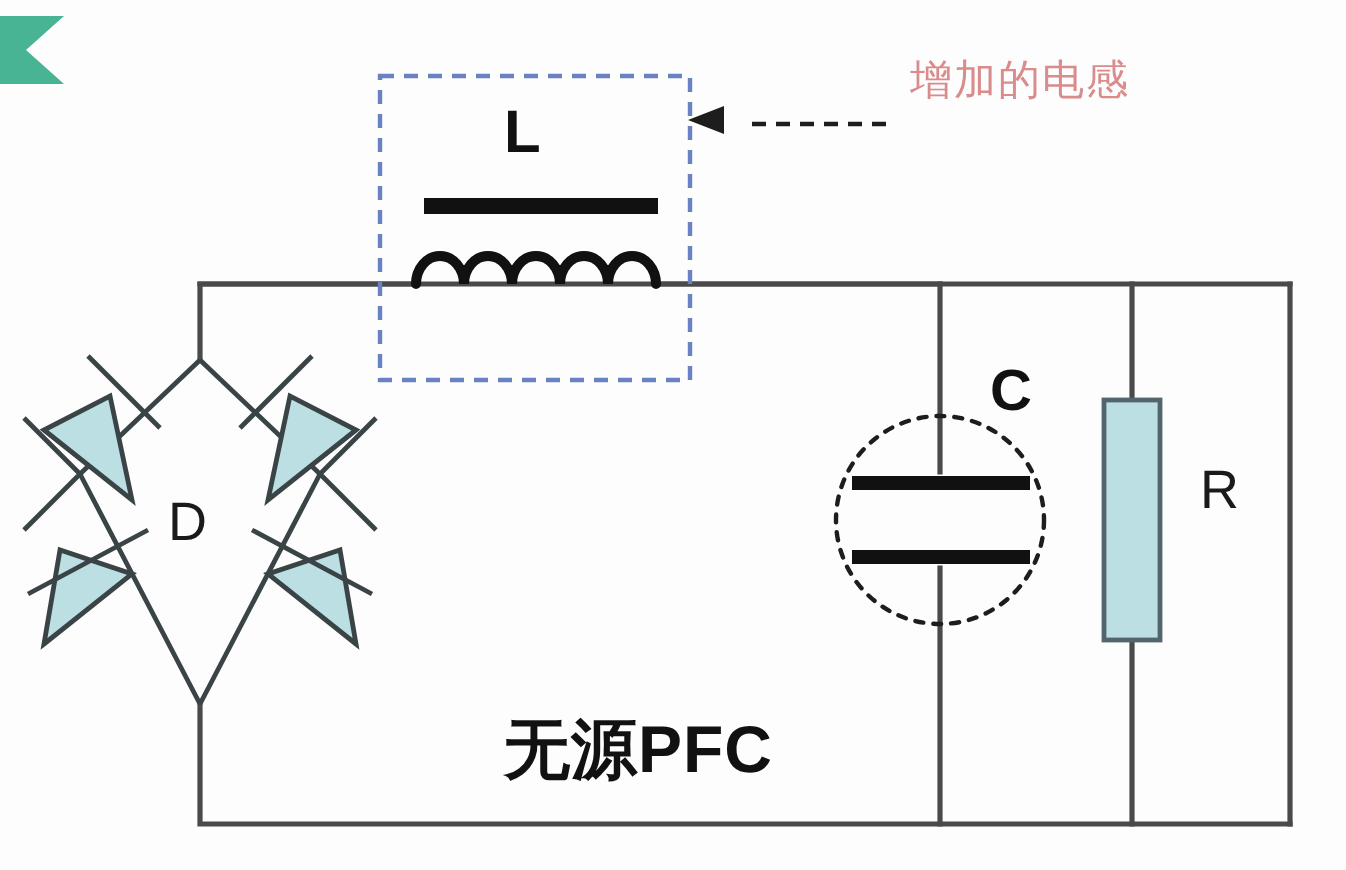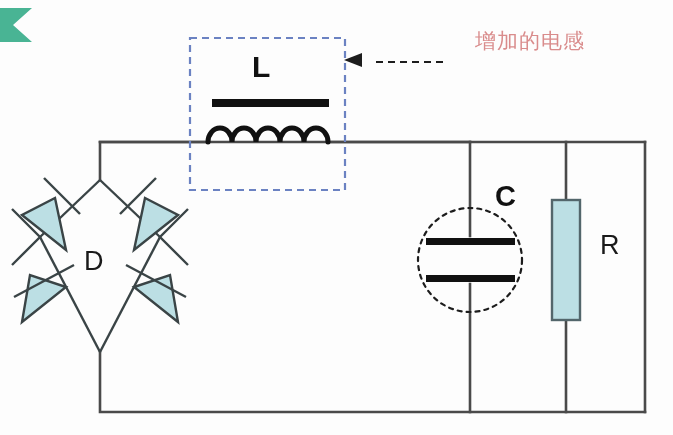--- a/index.html
+++ b/index.html
@@ -40,21 +40,20 @@
     letter-spacing: 0.5px;
     font-weight: bold;
     color: #111111;
   }
   #annotation-text {
     left: 455px; top: 30px;
     font-size: 21px;
     font-weight: normal;
     color: #d98c8c;
     letter-spacing: 1px;
-    margin-left: 20px;
   }
   #watermark {
     position: absolute;
     left: 497px; top: 409px;
     font-size: 14px;
     color: #9c9c9c;
     opacity: 0.85;
     white-space: nowrap;
     font-family: "Liberation Sans", sans-serif;
   }
@@ -148,17 +147,18 @@
   </svg>
 
   <div class="lbl" id="label-L">L</div>
 
   <div class="lbl" id="label-D">D</div>
 
   <div class="lbl" id="label-C">C</div>
 
   <div class="lbl" id="label-R">R</div>
 
+  <div class="lbl" id="label-pfc">无源PFC</div>
 
   <div class="lbl" id="annotation-text">增加的电感</div>
 
 
 </div>
 
 </body></html>

